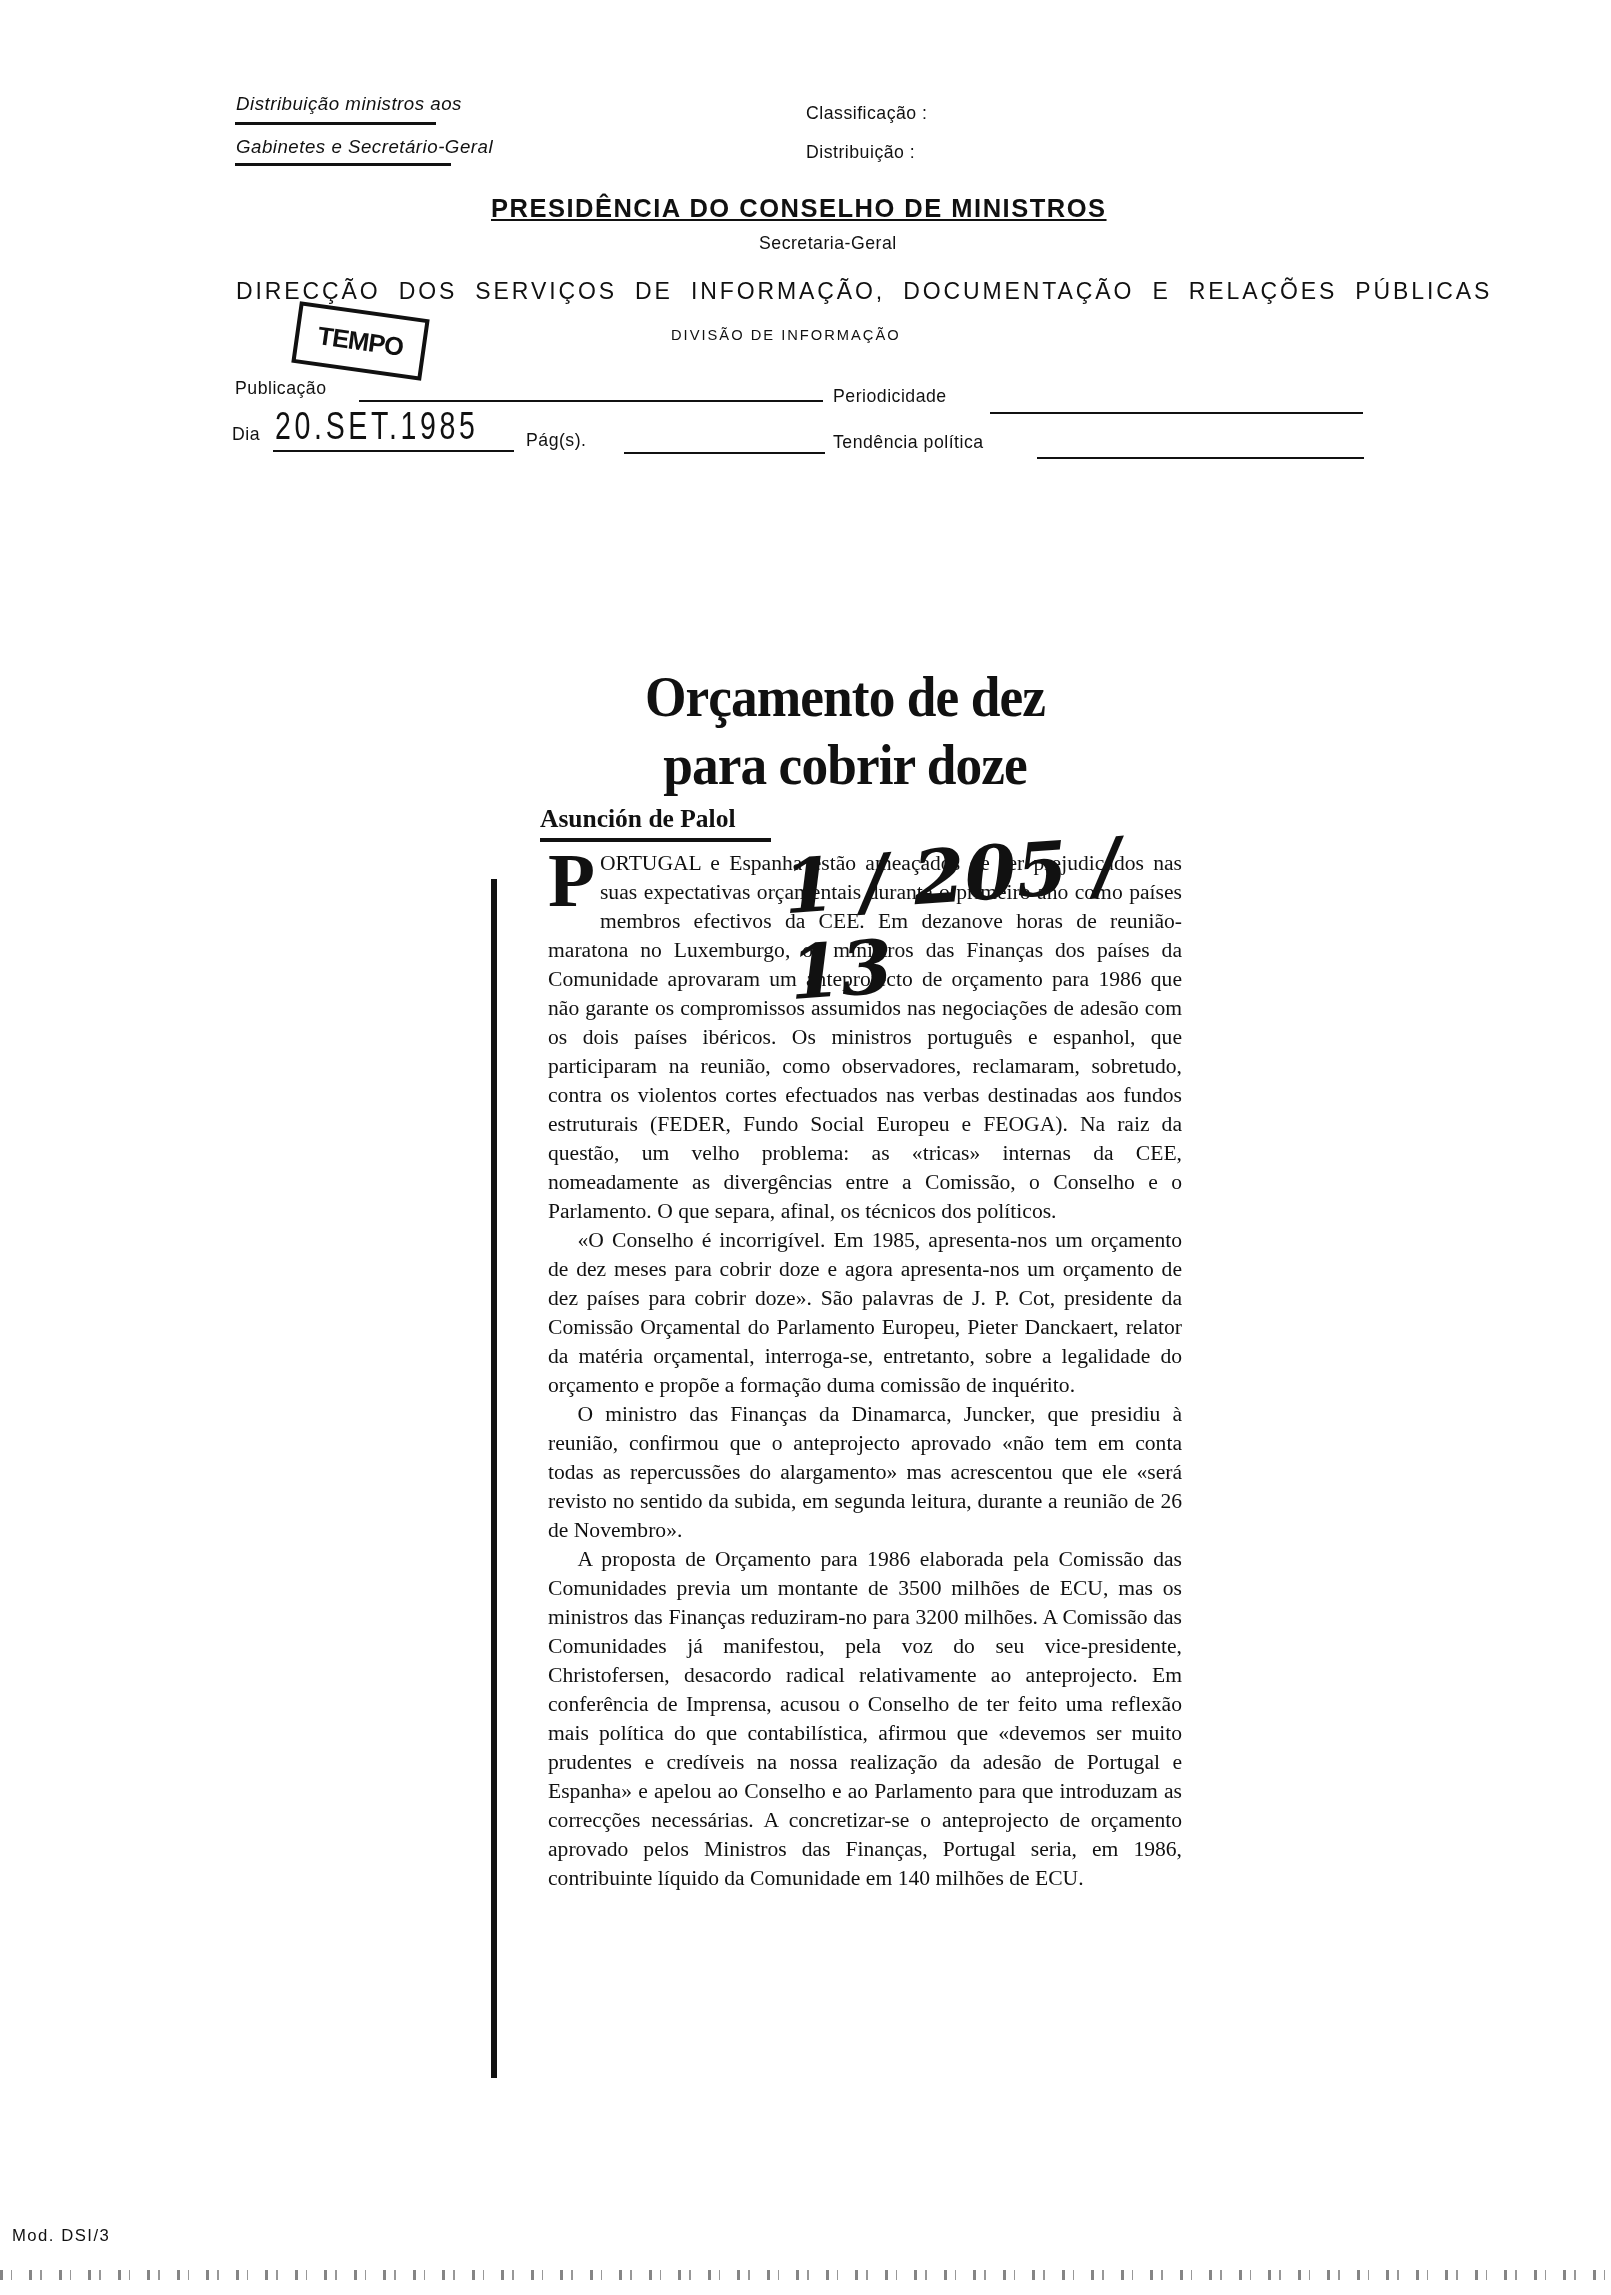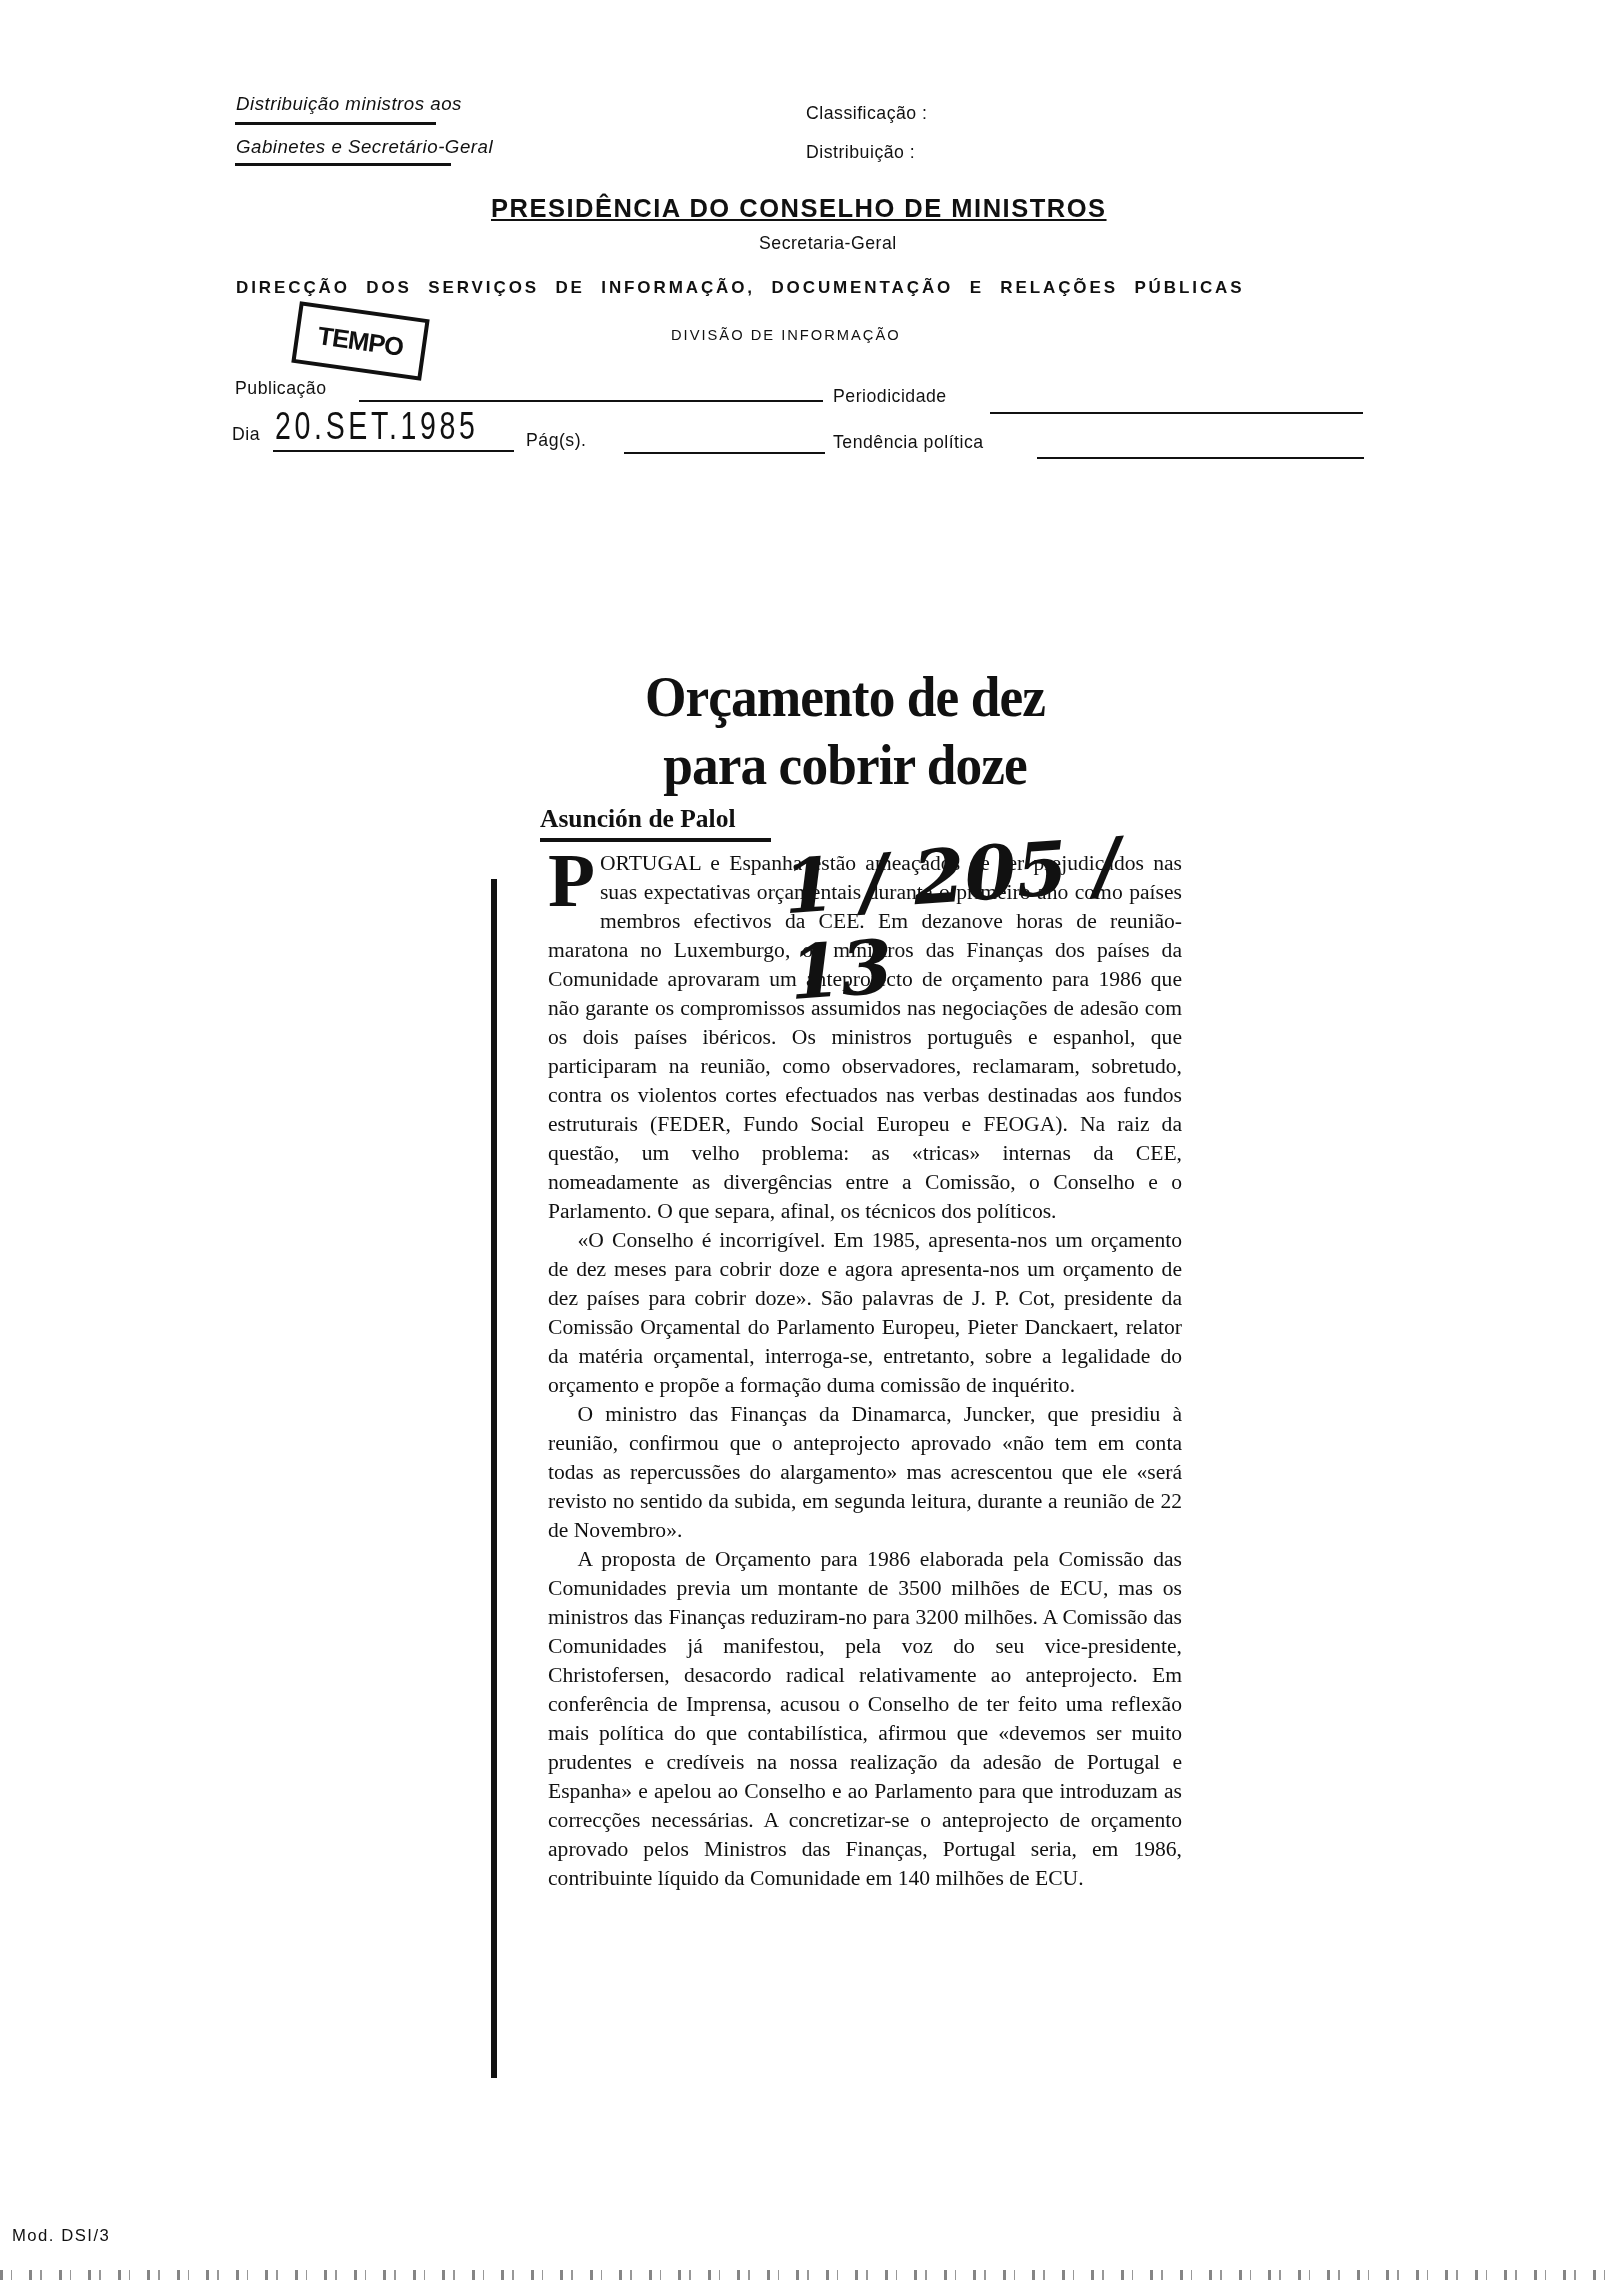--- a/index.html
+++ b/index.html
@@ -5,21 +5,21 @@
   html, body { margin: 0; padding: 0; background: #ffffff; }
   body {
     width: 1612px; height: 2295px; position: relative; overflow: hidden;
     color: #111; font-family: "Liberation Sans", sans-serif;
   }
   .abs { position: absolute; }
   .hand-italic { font-style: italic; font-size: 18.7px; letter-spacing: 0.5px; }
   .underline-bar { position: absolute; height: 2.9px; background: #111; }
   .label { font-size: 17.7px; letter-spacing: 0.5px; }
   .title-main { font-size: 25.5px; letter-spacing: 1.5px; font-weight: bold; text-decoration: underline; }
-  .subhead { font-size: 17px; letter-spacing: 2.9px; font-weight: bold; }
+  .subhead { font-size: 23px; letter-spacing: 2.9px; }
   .small-caps { font-size: 14.7px; letter-spacing: 2px; }
   .field-line { position: absolute; height: 2px; background: #111; }
   .stamp {
     border: 4.9px solid #111; transform: rotate(8deg);
     width: 123px; height: 54px; display: flex; align-items: center; justify-content: center;
     font-size: 25.5px; font-weight: bold; letter-spacing: -1px;
   }
   .date-stamp { font-size: 38px; letter-spacing: 4.9px; transform: scaleX(0.75); transform-origin: left; }
 
   
@@ -95,20 +95,20 @@
   <div class="headline" style="margin-top:4.9px;">Orçamento de dez</div>
   <div class="headline">para cobrir doze</div>
   <div class="byline">Asunción de Palol</div>
   <div class="handwriting">1 / 205 / 13</div>
 
   <div class="body-text">
     <p>
       <span class="dropcap">P</span><span>ORTUGAL e Espanha estão ameaçados de ser prejudicados nas suas expectativas orçamentais durante o primeiro ano como países membros efectivos da CEE. Em dezanove horas de reunião-maratona no Luxemburgo, os ministros das Finanças dos países da Comunidade aprovaram um anteprojecto de orçamento para 1986 que não garante os compromissos assumidos nas negociações de adesão com os dois países ibéricos. Os ministros português e espanhol, que participaram na reunião, como observadores, reclamaram, sobretudo, contra os violentos cortes efectuados nas verbas destinadas aos fundos estruturais (FEDER, Fundo Social Europeu e FEOGA). Na raiz da questão, um velho problema: as «tricas» internas da CEE, nomeadamente as divergências entre a Comissão, o Conselho e o Parlamento. O que separa, afinal, os técnicos dos políticos.</span>
     </p>
     <p class="indent">«O Conselho é incorrigível. Em 1985, apresenta-nos um orçamento de dez meses para cobrir doze e agora apresenta-nos um orçamento de dez países para cobrir doze». São palavras de J. P. Cot, presidente da Comissão Orçamental do Parlamento Europeu, Pieter Danckaert, relator da matéria orçamental, interroga-se, entretanto, sobre a legalidade do orçamento e propõe a formação duma comissão de inquérito.</p>
-    <p class="indent">O ministro das Finanças da Dinamarca, Juncker, que presidiu à reunião, confirmou que o anteprojecto aprovado «não tem em conta todas as repercussões do alargamento» mas acrescentou que ele «será revisto no sentido da subida, em segunda leitura, durante a reunião de 22 de Novembro».</p>
+    <p class="indent">O ministro das Finanças da Dinamarca, Juncker, que presidiu à reunião, confirmou que o anteprojecto aprovado «não tem em conta todas as repercussões do alargamento» mas acrescentou que ele «será revisto no sentido da subida, em segunda leitura, durante a reunião de 26 de Novembro».</p>
     <p class="indent">A proposta de Orçamento para 1986 elaborada pela Comissão das Comunidades previa um montante de 3500 milhões de ECU, mas os ministros das Finanças reduziram-no para 3200 milhões. A Comissão das Comunidades já manifestou, pela voz do seu vice-presidente, Christofersen, desacordo radical relativamente ao anteprojecto. Em conferência de Imprensa, acusou o Conselho de ter feito uma reflexão mais política do que contabilística, afirmou que «devemos ser muito prudentes e credíveis na nossa realização da adesão de Portugal e Espanha» e apelou ao Conselho e ao Parlamento para que introduzam as correcções necessárias. A concretizar-se o anteprojecto de orçamento aprovado pelos Ministros das Finanças, Portugal seria, em 1986, contribuinte líquido da Comunidade em 140 milhões de ECU.</p>
   </div>
 </div>
 
 <div class="abs footer-mod" style="left:3.9px; top:2226px;margin-left:8px;">Mod. DSI/3</div>
 <div class="noise"></div>
 
 
 </body></html>

